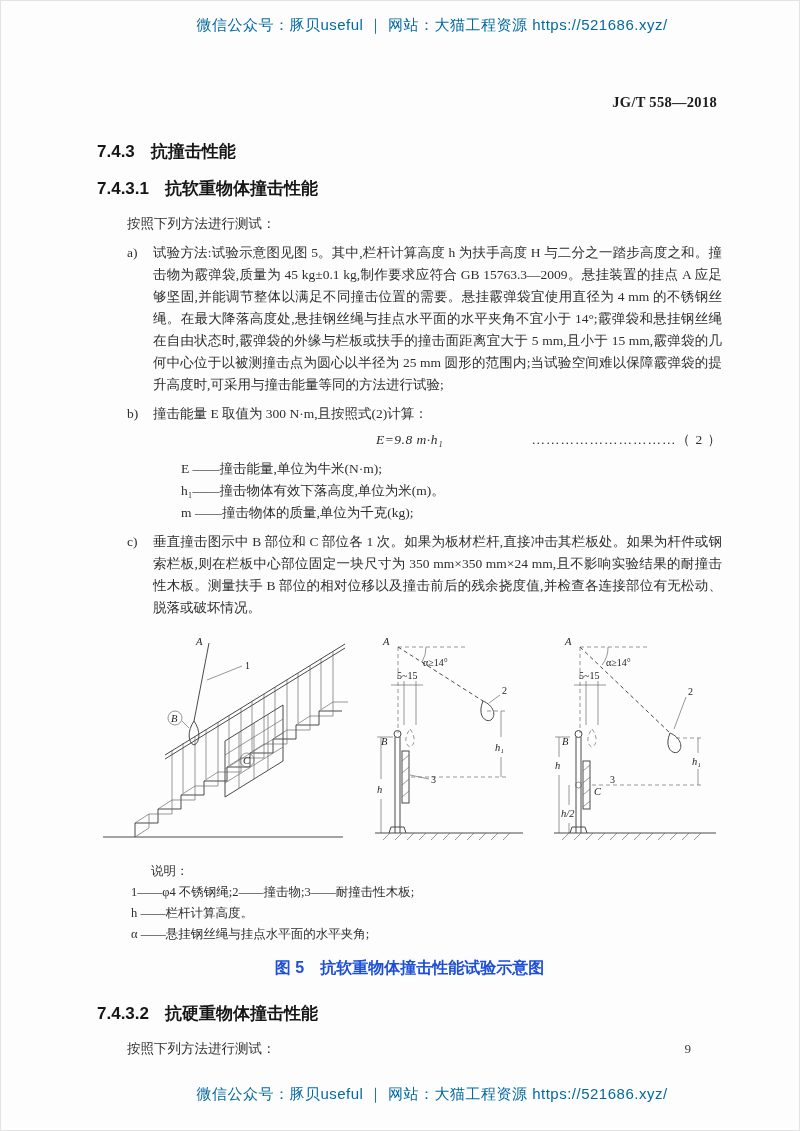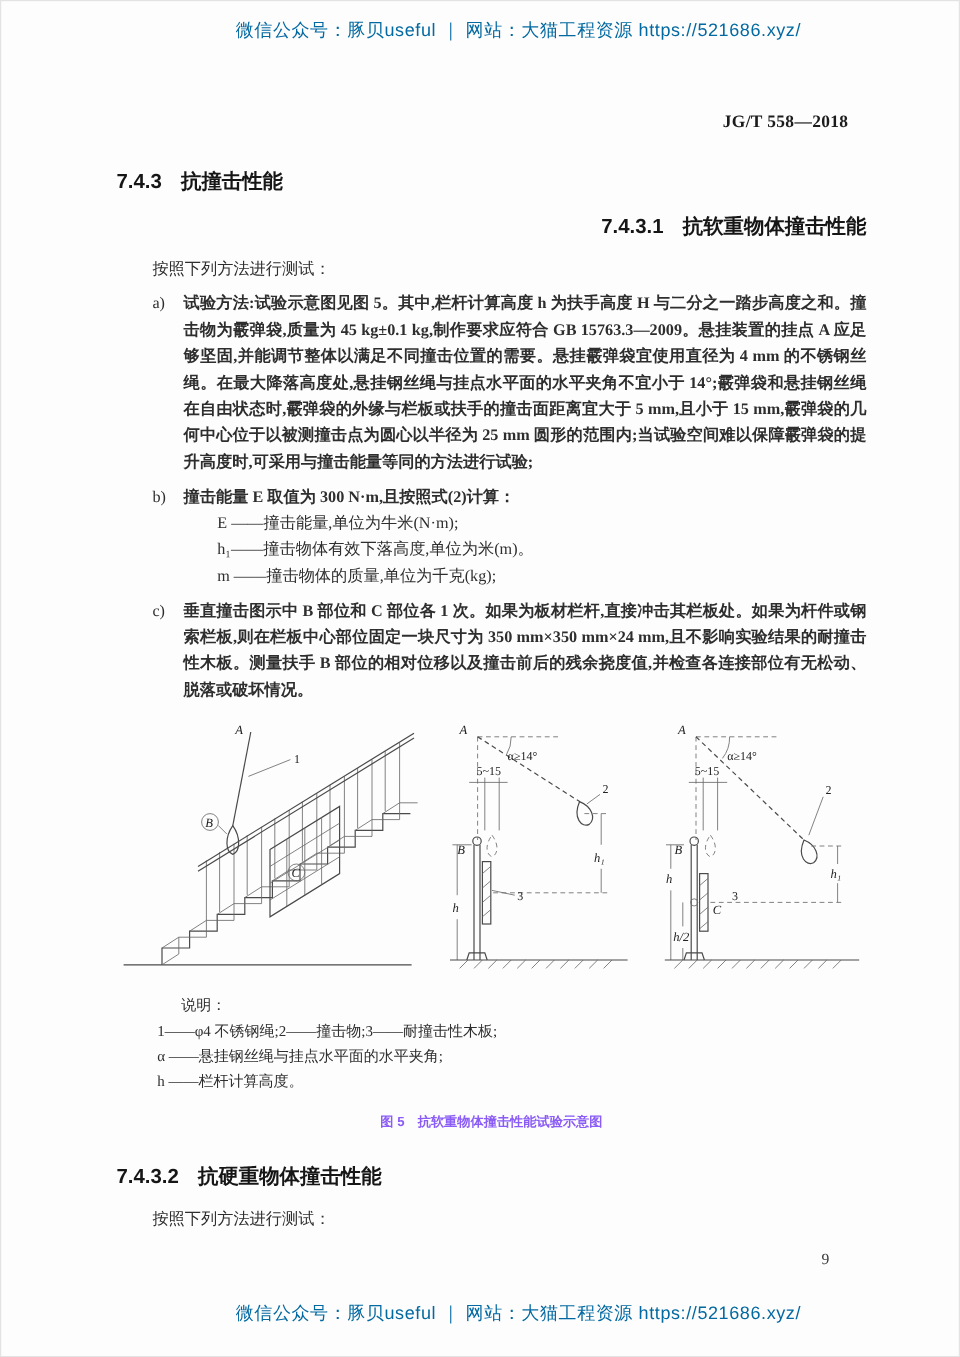--- a/index.html
+++ b/index.html
@@ -11,53 +11,53 @@
     border:1px solid #e3e3e3;
   }
   .watermark {
     position:absolute; left:0; width:100%; text-align:center;
     font-family:"Liberation Sans", sans-serif; font-size:15px;
     color:#0369a1; letter-spacing:.5px; white-space:nowrap;margin-left:32px;
   }
   .watermark.top { top:15px; }
   .watermark.bottom { top:1084px; }
   .doc-number {
-    position:absolute; top:93px; right:92px;
+    position:absolute; top:93px; right:82px;
     font-size:14.5px; font-weight:600; letter-spacing:.3px; color:#1c1c1c;
   }
   .content { position:absolute; left:96px; top:140px; width:625px; font-size:13.5px; line-height:22px; }
   .heading {
     display:flex; gap:16px; font-family:"Liberation Sans", sans-serif;
     font-weight:bold; font-size:17px; color:#161616;
   }
-  .h-7431 { margin-top:15px;justify-content:flex-end; }
+  .h-7431 { margin-top:15px; }
   .h-7432 { margin-top:24px; }
   .intro, .outro { margin-top:13px; padding-left:30px; }
   .list-item { display:flex; margin-top:7px; padding-left:30px; }
   .li-label { flex:none; width:26px; }
-  .li-text { flex:1; text-align:justify;font-weight:bold; }
+  .li-text { flex:1; text-align:justify; }
   .formula-row { position:relative; margin:4px 0; height:25px; }
   .formula-expr { position:absolute; left:0; right:0; text-align:center; font-style:italic; letter-spacing:.5px; }
   .formula-trailer { position:absolute; right:0; top:0; letter-spacing:1px; }
   .where-label { margin-top:5px; padding-left:54px; }
   .defs { padding-left:54px; }
   .def-line { line-height:22px; font-style:normal;margin-left:30px; }
   .figure-row { display:flex; justify-content:space-between; align-items:flex-start; margin-top:14px; }
   svg { display:block; }
   .fig-stroke line, .fig-stroke path, .fig-stroke rect, .fig-stroke circle,
   line.fig-stroke, path.fig-stroke, circle.fig-stroke { stroke:#4a4a4a; fill:none; stroke-width:1; }
   .dashed { stroke-dasharray:4 3; }
   .thin { stroke-width:.7 !important; stroke:#6a6a6a !important; }
   text.fl { font:italic 10.5px "Liberation Serif", serif; fill:#222; }
   text.fn { font:10px "Liberation Serif", serif; fill:#222; }
   .legend { margin-top:10px; font-size:12.5px; line-height:21px;margin-left:34px; }
   .legend-title { padding-left:20px; }
   .caption {
     margin-top:12px; text-align:center; font-family:"Liberation Sans", sans-serif;
-    font-weight:bold; font-size:11px; color:#8b5cf6;
+    font-weight:bold; font-size:16px; color:#1d4ed8;
   }
   .page-number { position:absolute; top:1040px; right:108px; font-size:13px; color:#3a3a3a; }
 </style>
 </head>
 <body>
 
 <div class="page">
 
   <div class="watermark top">微信公众号：豚贝useful ｜ 网站：大猫工程资源 https://521686.xyz/</div>
 
@@ -80,20 +80,24 @@
     <div class="list-item">
       <span class="li-label">a)</span>
       <span class="li-text">试验方法:试验示意图见图 5。其中,栏杆计算高度 h 为扶手高度 H 与二分之一踏步高度之和。撞击物为霰弹袋,质量为 45 kg±0.1 kg,制作要求应符合 GB 15763.3—2009。悬挂装置的挂点 A 应足够坚固,并能调节整体以满足不同撞击位置的需要。悬挂霰弹袋宜使用直径为 4 mm 的不锈钢丝绳。在最大降落高度处,悬挂钢丝绳与挂点水平面的水平夹角不宜小于 14°;霰弹袋和悬挂钢丝绳在自由状态时,霰弹袋的外缘与栏板或扶手的撞击面距离宜大于 5 mm,且小于 15 mm,霰弹袋的几何中心位于以被测撞击点为圆心以半径为 25 mm 圆形的范围内;当试验空间难以保障霰弹袋的提升高度时,可采用与撞击能量等同的方法进行试验;</span>
     </div>
 
     <div class="list-item">
       <span class="li-label">b)</span>
       <span class="li-text">撞击能量 E 取值为 300 N·m,且按照式(2)计算：</span>
     </div>
 
+    <div class="formula-row">
+      <span class="formula-expr">E=9.8 m·h₁</span>
+      <span class="formula-trailer">…………………………（ 2 ）</span>
+    </div>
 
     <div class="defs">
       <div class="def-line">E ——撞击能量,单位为牛米(N·m);</div>
       <div class="def-line">h₁——撞击物体有效下落高度,单位为米(m)。</div>
       <div class="def-line">m ——撞击物体的质量,单位为千克(kg);</div>
     </div>
 
     <div class="list-item">
       <span class="li-label">c)</span>
       <span class="li-text">垂直撞击图示中 B 部位和 C 部位各 1 次。如果为板材栏杆,直接冲击其栏板处。如果为杆件或钢索栏板,则在栏板中心部位固定一块尺寸为 350 mm×350 mm×24 mm,且不影响实验结果的耐撞击性木板。测量扶手 B 部位的相对位移以及撞击前后的残余挠度值,并检查各连接部位有无松动、脱落或破坏情况。</span>
@@ -222,22 +226,22 @@
         <text class="fn" x="60" y="150">3</text>
         <text class="fl" x="5" y="136">h</text>
         <text class="fl" x="11" y="184">h/2</text>
         <text class="fl" x="142" y="132">h₁</text>
       </svg>
     </div>
 
     <div class="legend">
       <div class="legend-title">说明：</div>
       <div class="legend-line">1——φ4 不锈钢绳;2——撞击物;3——耐撞击性木板;</div>
+      <div class="legend-line">h ——栏杆计算高度。</div>
       <div class="legend-line">α ——悬挂钢丝绳与挂点水平面的水平夹角;</div>
-      <div class="legend-line">h ——栏杆计算高度。</div>
     </div>
 
     <div class="caption">图 5　抗软重物体撞击性能试验示意图</div>
 
     <div class="heading h-7432">
       <span>7.4.3.2</span>
       <span>抗硬重物体撞击性能</span>
     </div>
 
     <div class="outro">按照下列方法进行测试：</div>

